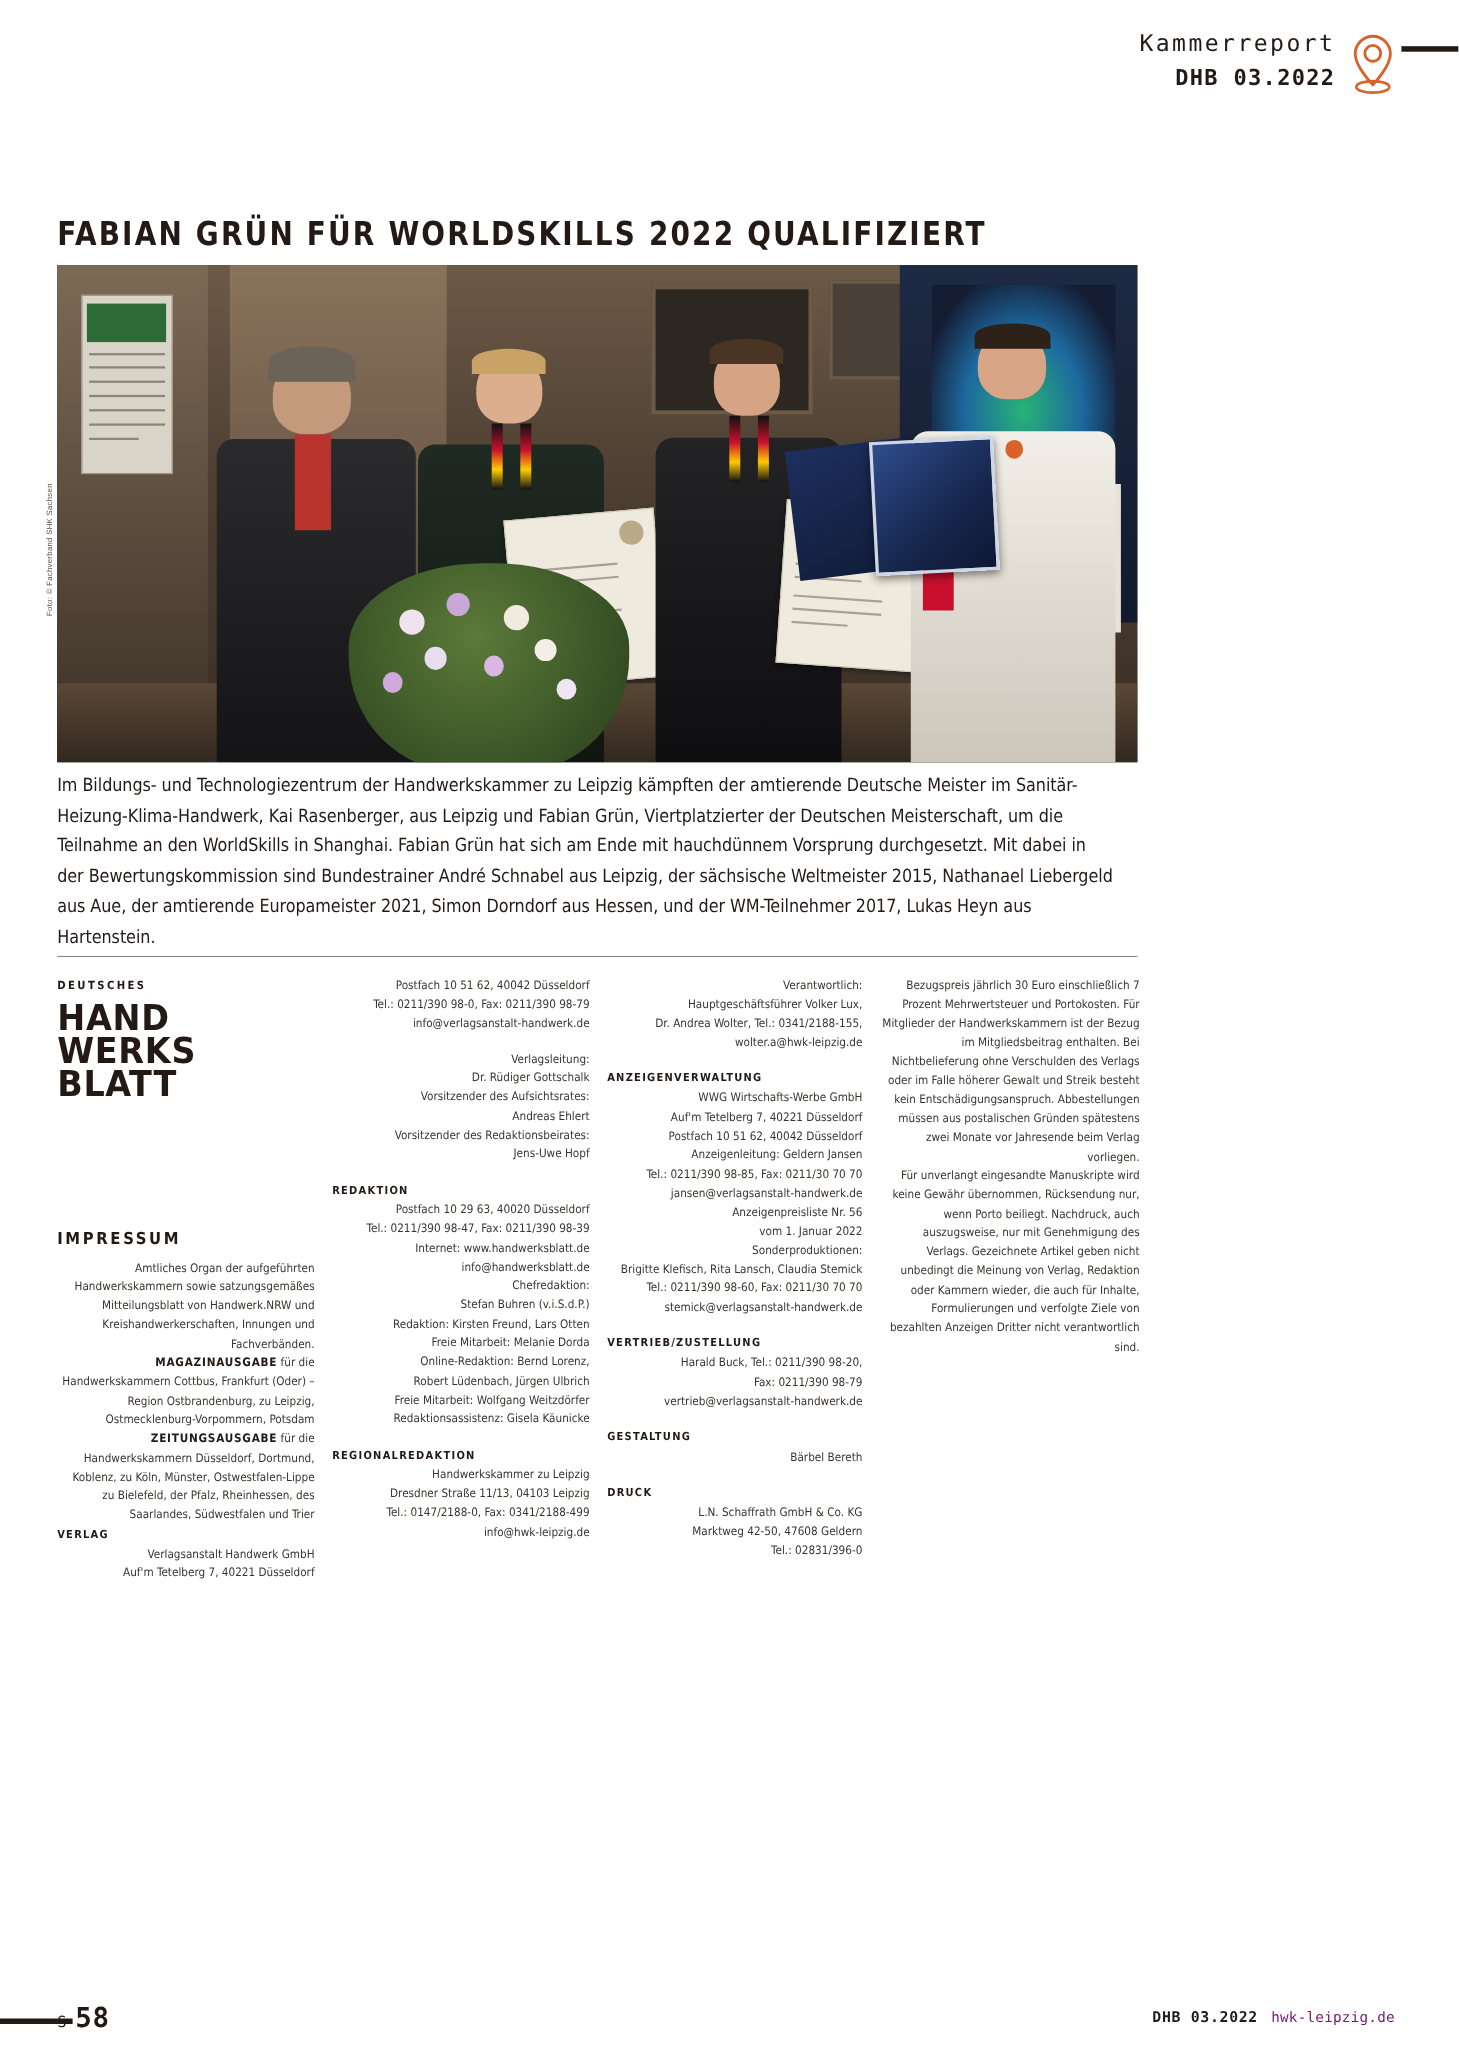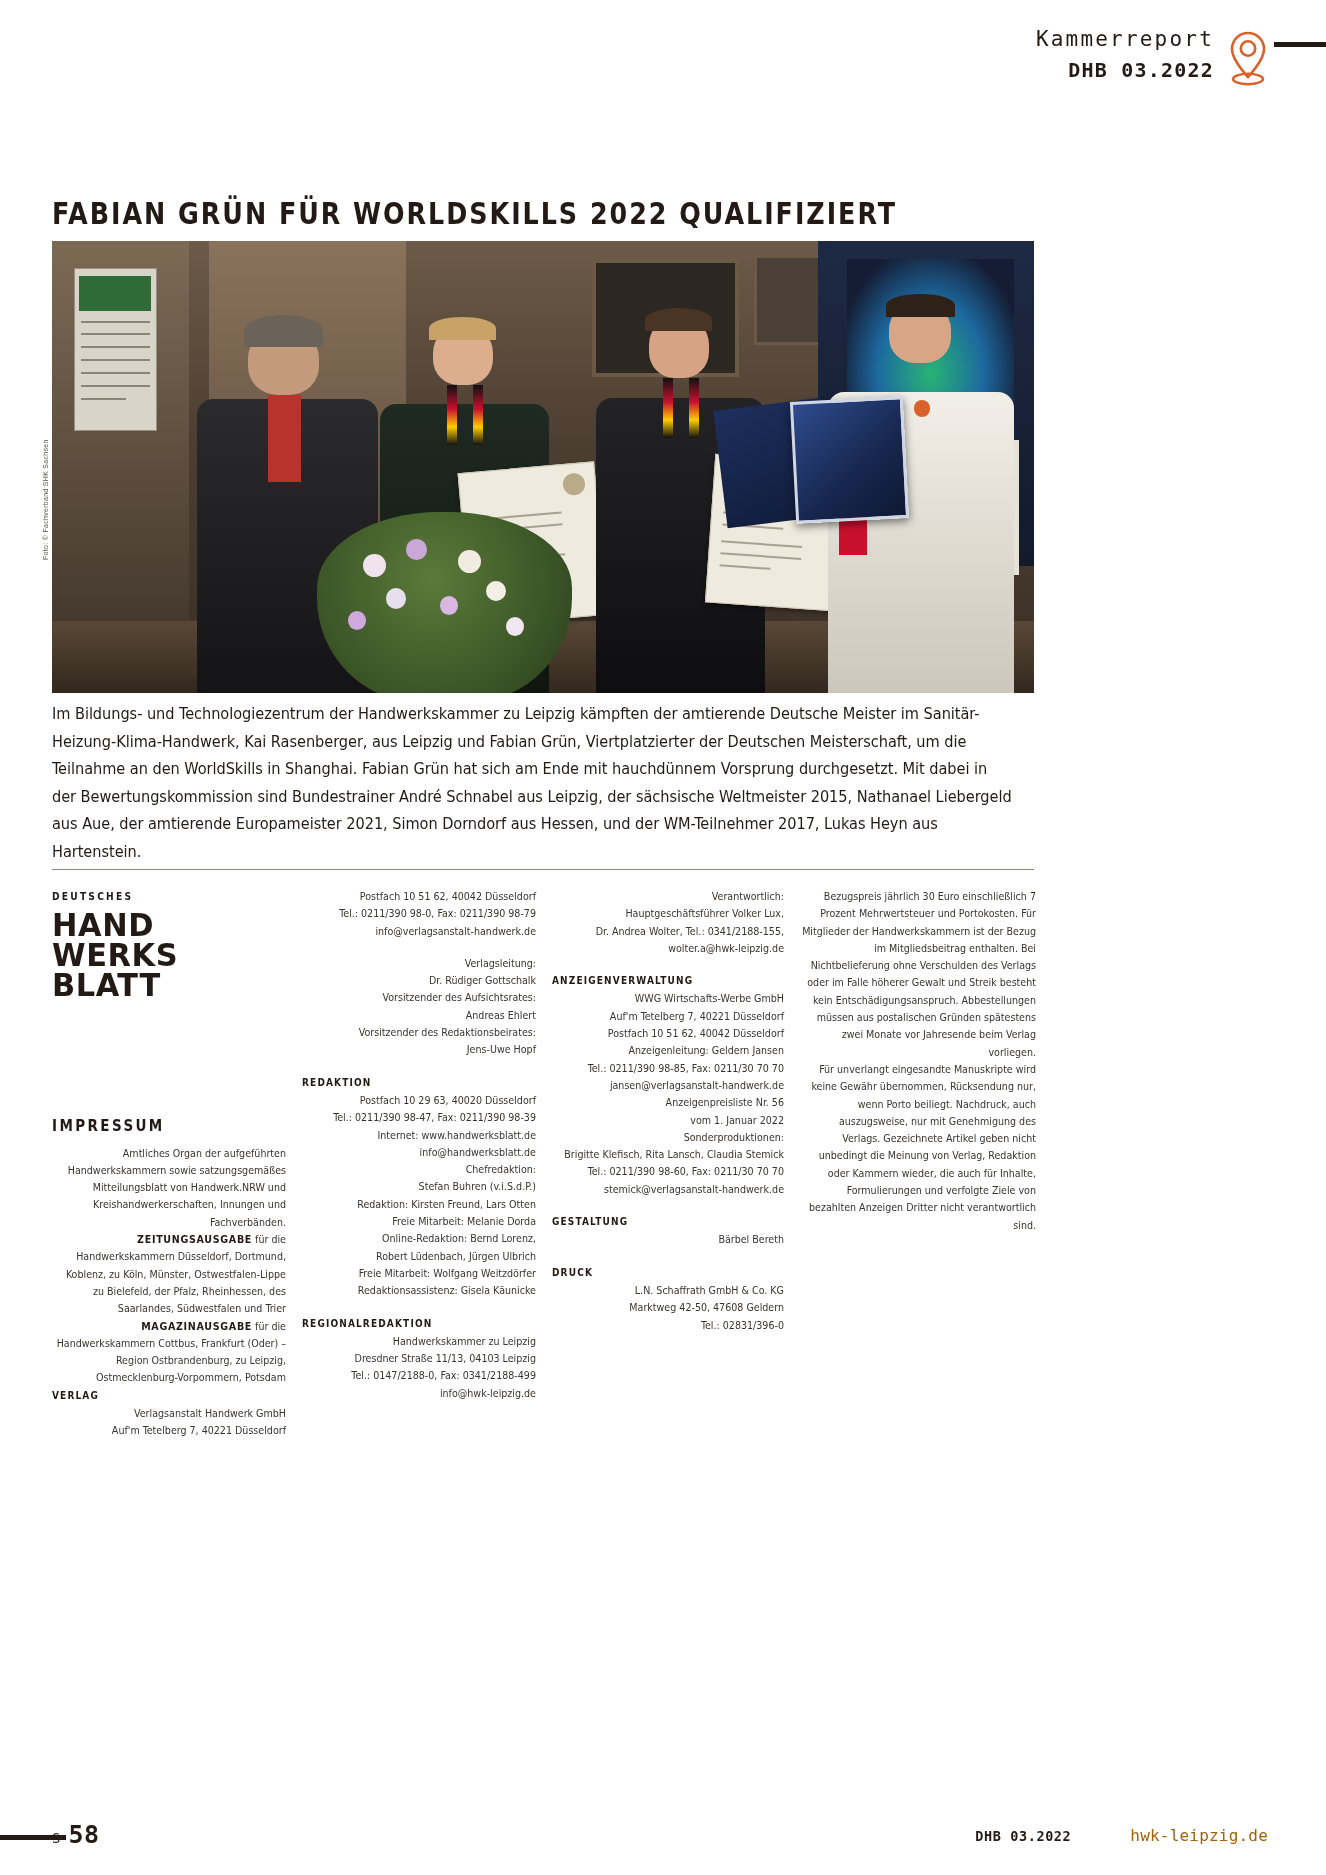--- a/index.html
+++ b/index.html
@@ -133,21 +133,21 @@
     display: flex; align-items: baseline; gap: 7px;
   }
   .foot-s { font-size: 14px; letter-spacing: 1px; }
   .foot-num { font-size: 25px; font-weight: 700; letter-spacing: .5px; }
   .foot-right {
     position: absolute; right: 58px; top: 1826px;
     font-family: "DejaVu Sans Mono", monospace;
     display: flex; align-items: baseline; gap: 12px;
   }
   .foot-dhb { font-size: 13.5px; font-weight: 700; letter-spacing: .6px; color: #231a15; }
-  .foot-url { font-size: 16px; letter-spacing: .2px; color: #a16207; margin-left: 47px; }
+  .foot-url { font-size: 13px; letter-spacing: .2px; color: #701a75; }
 
   
   .bg-wall { position:absolute; inset:0; background:linear-gradient(#6d5a48,#4c3e31 45%,#3a2f26); }
   .panel-l { position:absolute; left:0; top:0; width:14%; height:100%; background:linear-gradient(#7d6a55,#3b3027); }
   .poster { position:absolute; left:2.2%; top:6%; width:8.5%; height:36%; background:#d9d4c8; border:1px solid #9a9184; }
   .poster .ph { position:absolute;left:6%;top:4%;width:88%;height:22%;background:#2f6b36;}
   .poster .ln { position:absolute;left:8%;width:84%;height:2px;background:#8b8477;}
   .door { position:absolute; left:16%; top:0; width:20%; height:100%; background:linear-gradient(#8a735c,#4a3c2f);}
   .frame1 { position:absolute; left:55%; top:4%; width:15%; height:26%; background:#2d2722; border:4px solid #6a5a46;}
   .frame2 { position:absolute; left:71.5%; top:3%; width:10%; height:20%; background:#4b4038; border:3px solid #6a5a46;}
@@ -311,23 +311,23 @@
         <div>HAND</div>
         <div>WERKS</div>
         <div>BLATT</div>
       </div>
 
       <div class="spacer-logo"></div>
 
       <div class="impressum-head">IMPRESSUM</div>
       <p class="blk">Amtliches Organ der aufgeführten Handwerkskammern sowie satzungsgemäßes Mitteilungsblatt von Handwerk.NRW und Kreishandwerkerschaften, Innungen und Fachverbänden.</p>
 
+      <p class="blk"><span class="inline-ttl">MAGAZINAUSGABE</span><span> für die Handwerkskammern Cottbus, Frankfurt (Oder) – Region Ostbrandenburg, zu Leipzig, Ostmecklenburg-Vorpommern, Potsdam</span></p>
+
       <p class="blk"><span class="inline-ttl">ZEITUNGSAUSGABE</span><span> für die Handwerkskammern Düsseldorf, Dortmund, Koblenz, zu Köln, Münster, Ostwestfalen-Lippe zu Bielefeld, der Pfalz, Rheinhessen, des Saarlandes, Südwestfalen und Trier</span></p>
-
-      <p class="blk"><span class="inline-ttl">MAGAZINAUSGABE</span><span> für die Handwerkskammern Cottbus, Frankfurt (Oder) – Region Ostbrandenburg, zu Leipzig, Ostmecklenburg-Vorpommern, Potsdam</span></p>
 
       <div class="blk">
         <div class="ttl">VERLAG</div>
         <div>
             <p>Verlagsanstalt Handwerk GmbH</p>
             <p>Auf'm Tetelberg 7, 40221 Düsseldorf</p>
           </div>
       </div>
     </div>
 
@@ -391,20 +391,28 @@
             <p>jansen@verlagsanstalt-handwerk.de</p>
             <p>Anzeigenpreisliste Nr. 56</p>
             <p>vom 1. Januar 2022</p>
             <p>Sonderproduktionen:</p>
             <p>Brigitte Klefisch, Rita Lansch, Claudia Stemick</p>
             <p>Tel.: 0211/390 98-60, Fax: 0211/30 70 70</p>
             <p>stemick@verlagsanstalt-handwerk.de</p>
           </div>
       </div>
       <div class="blk">
+        <div class="ttl">VERTRIEB/ZUSTELLUNG</div>
+        <div>
+            <p>Harald Buck, Tel.: 0211/390 98-20,</p>
+            <p>Fax: 0211/390 98-79</p>
+            <p>vertrieb@verlagsanstalt-handwerk.de</p>
+          </div>
+      </div>
+      <div class="blk">
         <div class="ttl">GESTALTUNG</div>
         <div>
             <p>Bärbel Bereth</p>
           </div>
       </div>
       <div class="blk">
         <div class="ttl">DRUCK</div>
         <div>
             <p>L.N. Schaffrath GmbH &amp; Co. KG</p>
             <p>Marktweg 42-50, 47608 Geldern</p>

